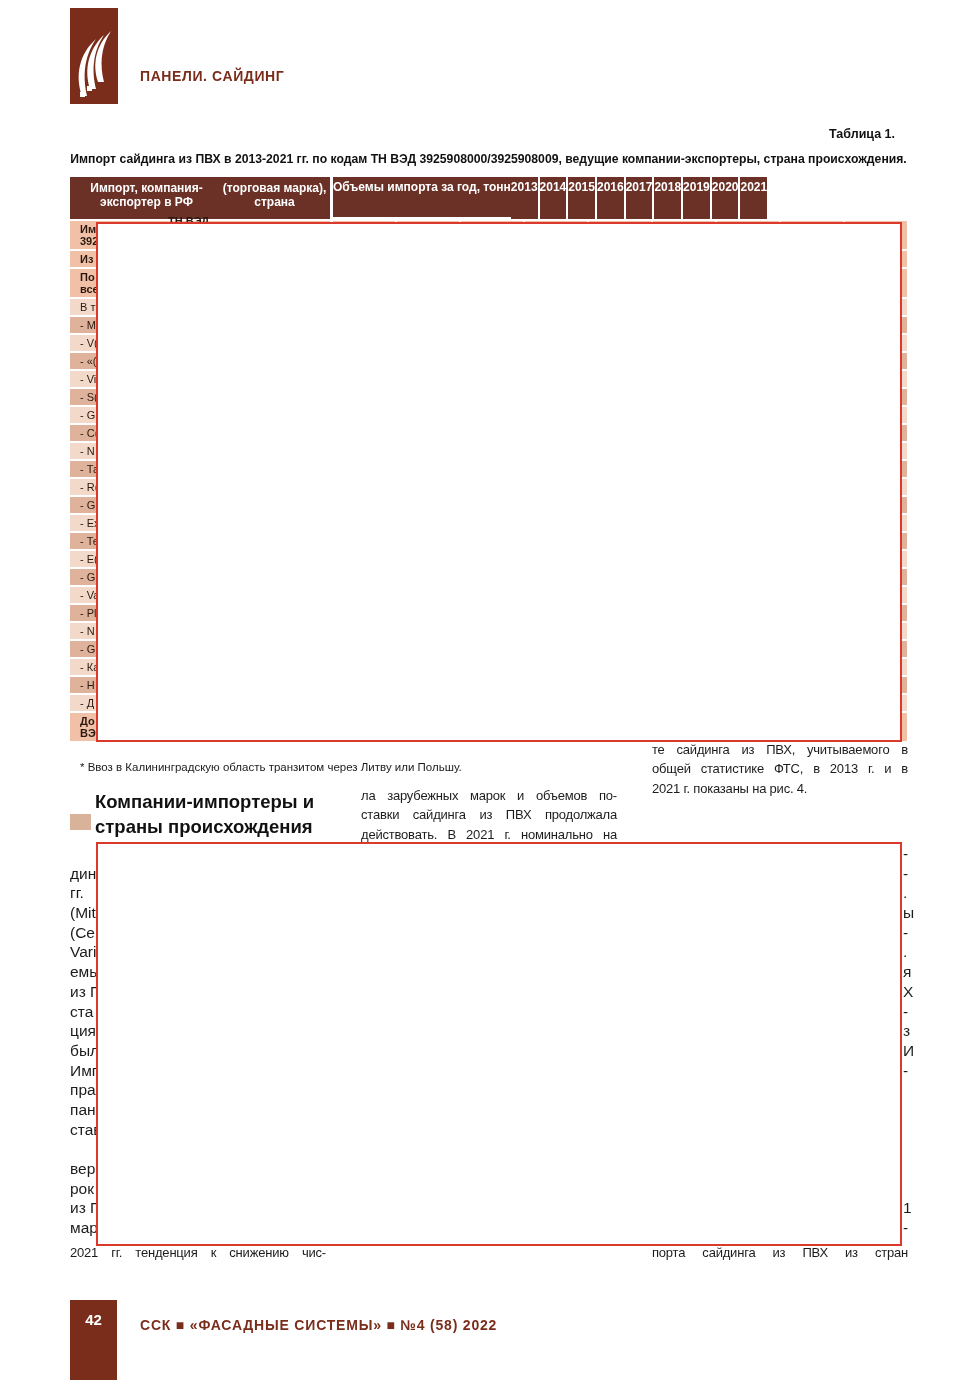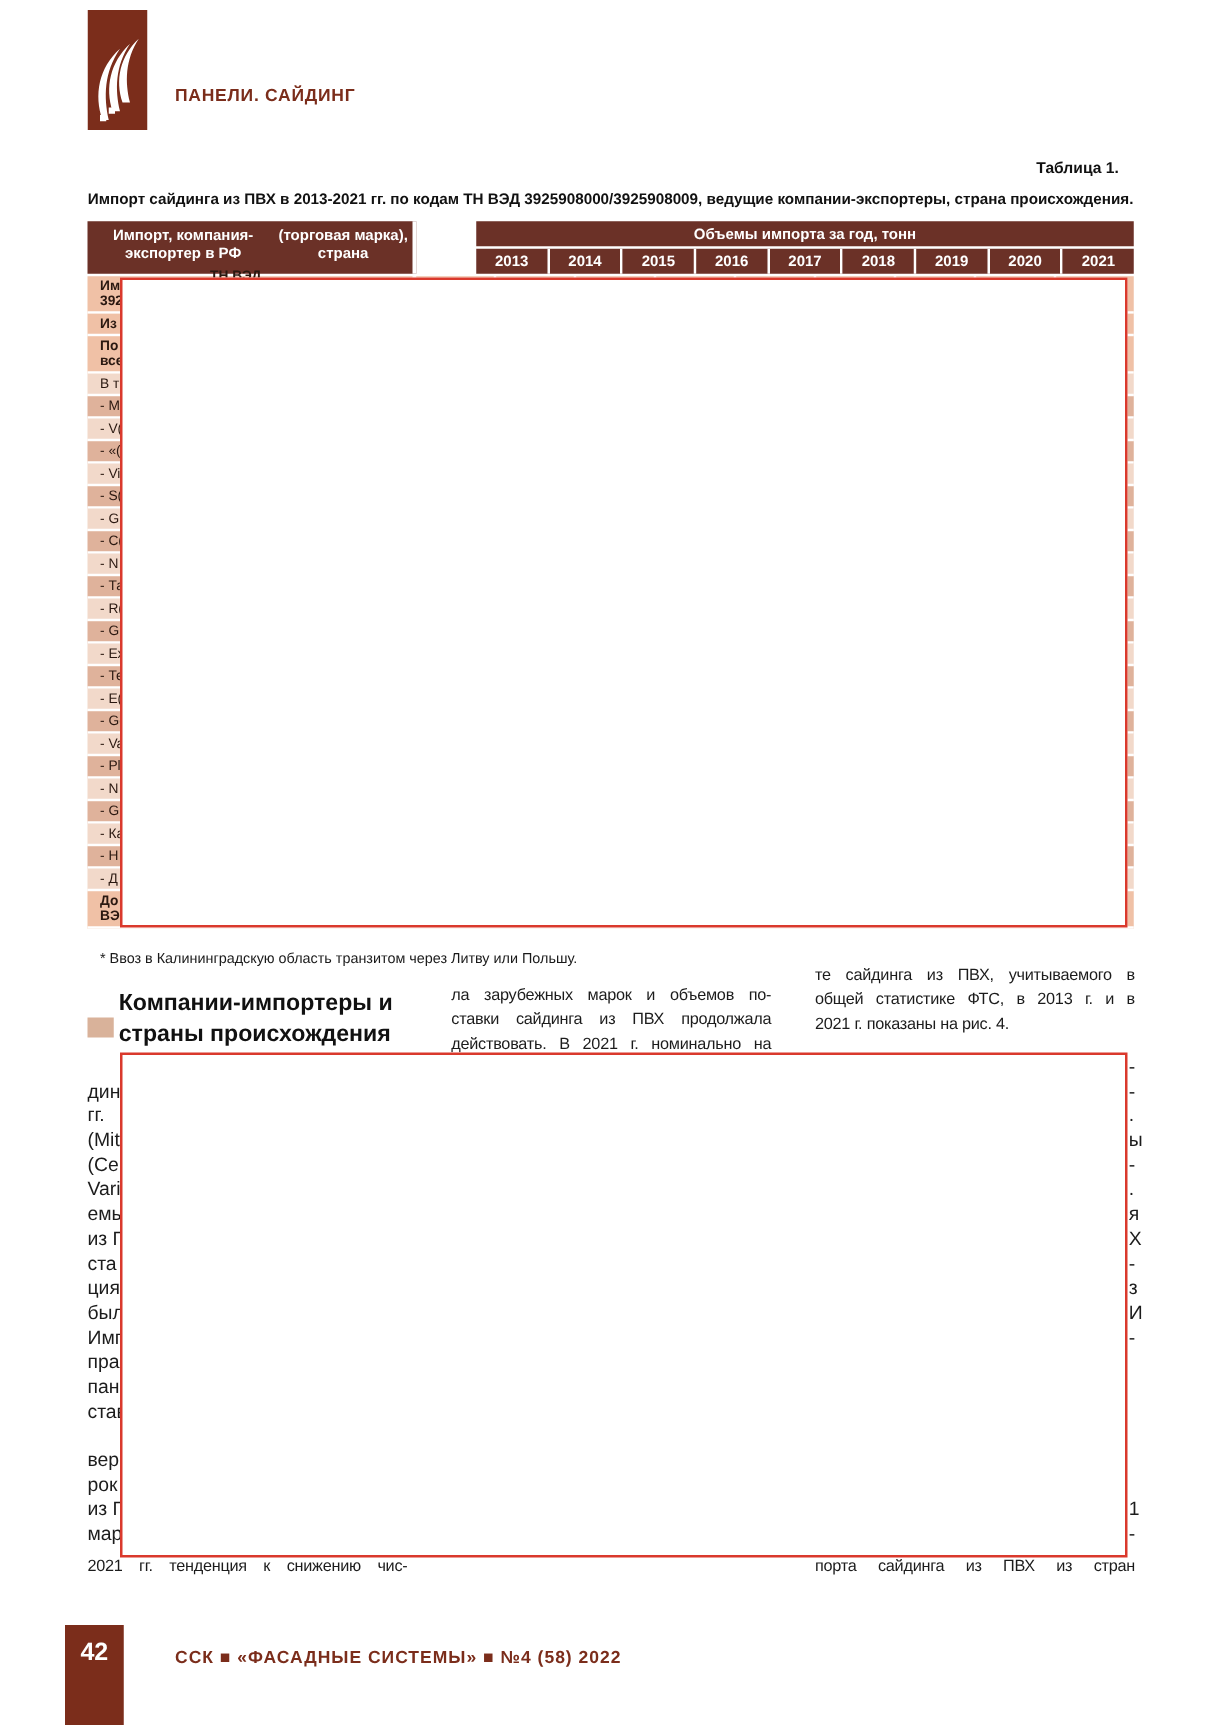--- a/index.html
+++ b/index.html
@@ -17,21 +17,21 @@
   
   .tcaption{position:absolute;right:85px;top:127px;font-size:12.5px;font-weight:bold;color:#111;}
   .ttitle{position:absolute;left:70px;top:152px;width:837px;text-align:center;
     font-size:12.2px;font-weight:bold;color:#111;}
   
   .tbl{position:absolute;left:70px;top:177px;width:837px;z-index:1;}
   .thead{display:flex;}
   .th-col1{width:263px;min-height:42px;background:var(--thead);color:#fff;font-weight:bold;
     font-size:12px;text-align:center;display:flex;flex-direction:row;
     justify-content:space-between;padding:4px 2px 4px;border-right:3px solid #fff;}
-  .th-right{flex:1;display:flex;flex-direction:column;padding-left:48px;}
+  .th-right{flex:1;display:flex;flex-direction:row;}
   .th-group{background:var(--thead);color:#fff;font-weight:bold;font-size:12px;
     text-align:center;padding:3px 0 3px;margin-bottom:2px;}
   .th-years{display:flex;}
   .th-year{flex:1;background:var(--thead);color:#fff;font-weight:bold;font-size:12px;
     text-align:center;padding:3px 0 3px;border-right:2px solid #fff;}
   .th-year:last-child{border-right:none;}
   .tbody{margin-top:2px;}
   .trow{display:flex;border-bottom:2px solid #fff;}
   .trow .lbl{width:263px;padding:1px 0 1px 10px;font-size:11px;line-height:14px;
     color:#2a1810;white-space:pre-line;border-right:3px solid #fff;}
@@ -48,35 +48,35 @@
   
   .redact{position:absolute;background:#fff;border:2px solid var(--boxb);z-index:5;}
   .redact.r1{left:96px;top:222px;width:806px;height:520px;}
   .redact.r2{left:96px;top:842px;width:806px;height:404px;}
   
   .heading{position:absolute;left:95px;top:789px;font-size:18.5px;font-weight:bold;
     line-height:25px;color:#111;z-index:1;}
   .hlmark{position:absolute;left:70px;top:814px;width:21px;height:16px;background:var(--hl);z-index:0;}
   .coltext{position:absolute;width:256px;z-index:1;}
   .c2{left:361px;top:786px;}
-  .c3{left:652px;top:770px;}
+  .c3{left:652px;top:740px;}
   .bodyline{font-size:13px;line-height:19.3px;text-align:justify;text-align-last:justify;
     color:var(--text);letter-spacing:-0.2px;}
   .bodyline.endpar{text-align-last:left;}
   .fragcol{position:absolute;top:845px;z-index:1;}
   .fragcol.left{left:70px;width:34px;}
   .fragcol.right{left:903px;width:14px;}
   .frag-line{height:19.7px;font-size:15.5px;color:var(--text);white-space:nowrap;}
   .frag-line.ind{padding-left:26px;}
   .bottomline{position:absolute;top:1243px;width:256px;z-index:1;}
   .bl1{left:70px;} .bl2{left:361px;} .bl3{left:652px;}
   
-  .pagenum{position:absolute;left:52px;top:1300px;width:47px;height:80px;
+  .pagenum{position:absolute;left:70px;top:1300px;width:47px;height:80px;
     background:var(--maroon);color:#fff;text-align:center;padding-top:11px;
-    font-size:20px;font-weight:bold;}
+    font-size:15px;font-weight:bold;}
   .journal{position:absolute;left:140px;top:1317px;font-size:14px;font-weight:bold;
     color:var(--maroon);letter-spacing:.8px;}
 </style>
 </head>
 <body>
 
 <div class="page">
 
   <div class="logo">
     <svg width="48" height="96" viewBox="0 0 48 96">

